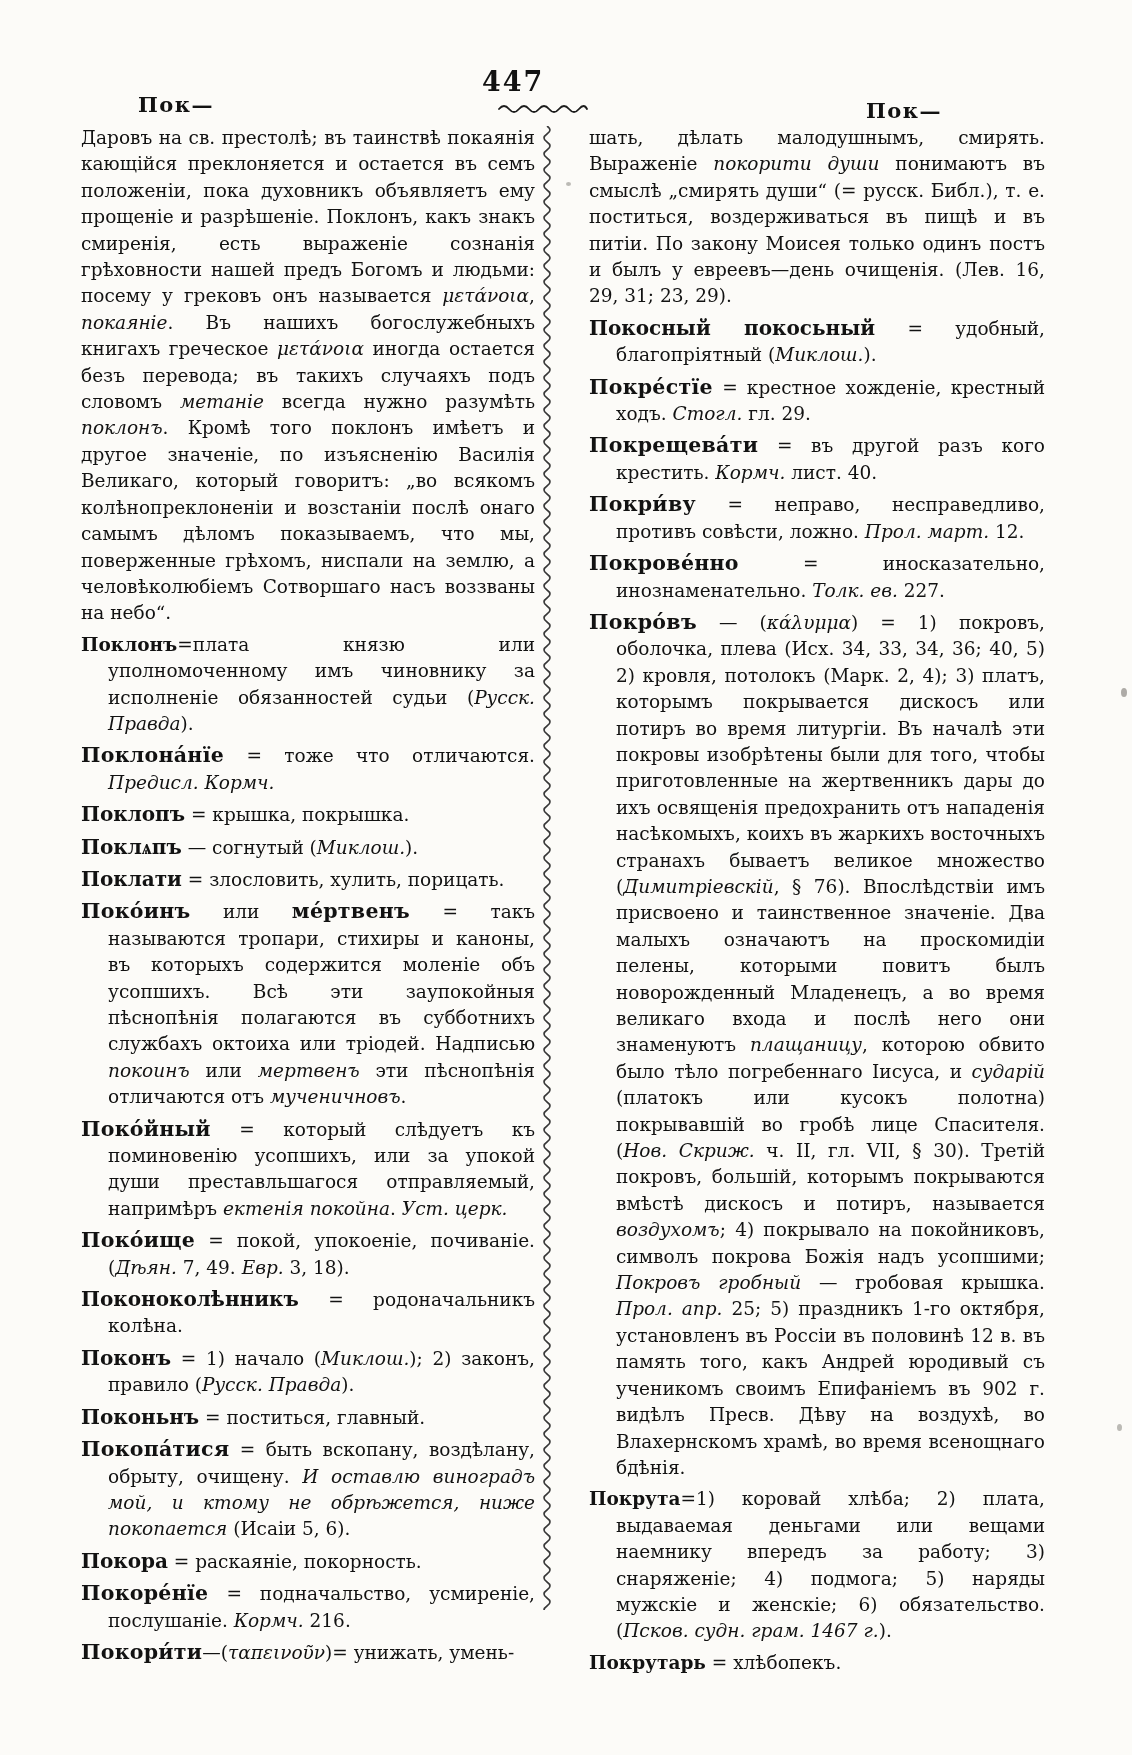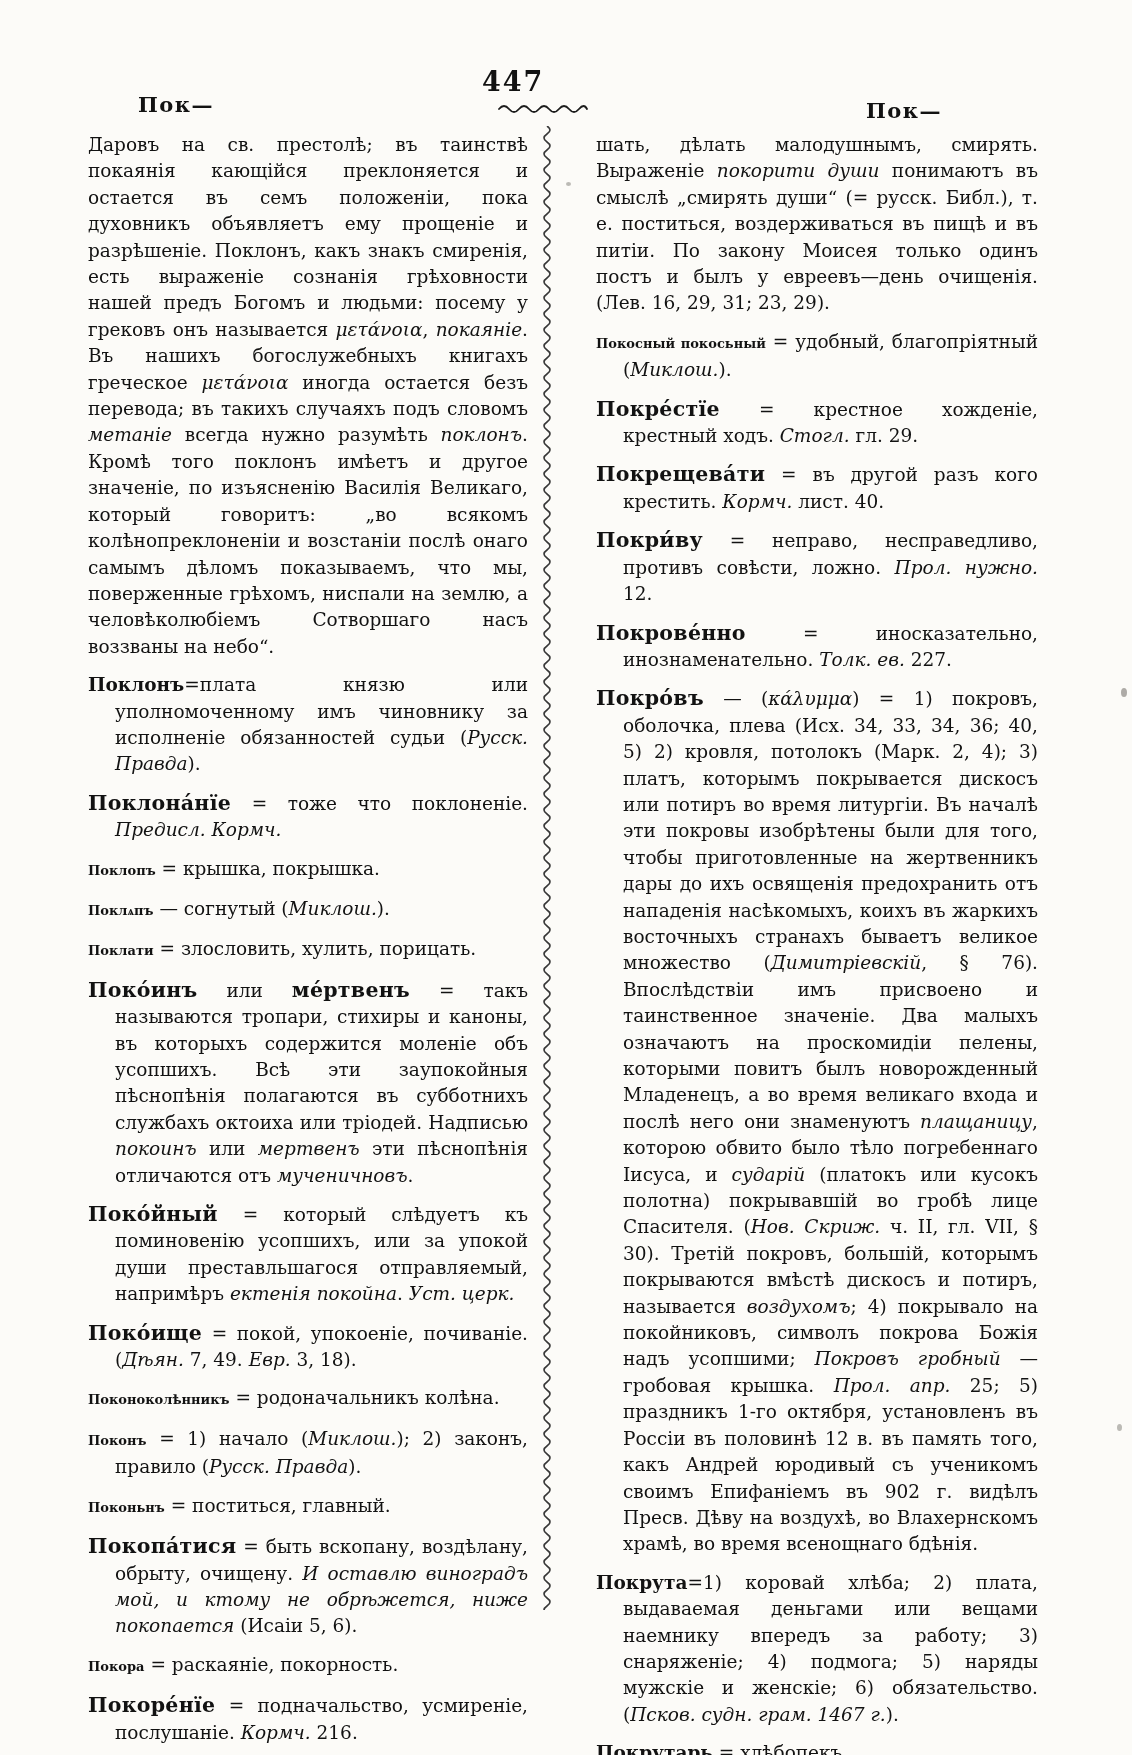--- a/index.html
+++ b/index.html
@@ -20,25 +20,25 @@
   }
   .pagenum-wave { position:absolute; left:497px; top:100px; }
   .divider { position:absolute; left:540px; top:126px; }
   .col {
     position:absolute; top:120px;
     font-size:18.5px; line-height:26.4px; text-align:justify;
     text-rendering:optimizeLegibility;
   }
   .col-left  { left:76px;  width:464px; }
   .col-right { left:584px; width:466px; }
-  .col p { margin:12px; }
+  .col p { margin:5px; }
   .col p.entry { padding-left:27px; text-indent:-27px; }
   .col p.cont  { padding-left:0; text-indent:0; }
   .r-h  { font-weight:bold; font-size:20.5px; letter-spacing:0.3px; }
-  .r-h2 { font-weight:bold; font-size:13px; }
+  .r-h2 { font-weight:bold; font-size:20px; }
   .r-hb { font-weight:bold; }
   .r-i  { font-style:italic; }
   .r-g  { font-style:italic; }
   .speck { position:absolute; border-radius:50%; background:#6d6a64; }
 </style>
 </head>
 <body>
 
 <div class="page">
 
@@ -52,41 +52,41 @@
 
   <div class="hdr hdr-right">Пок—</div>
 
   <svg class="divider" width="14" height="1484" viewBox="0 0 14 1484">
     <path id="divider-path" fill="none" stroke="#262626" stroke-width="1.6" opacity="0.92" d="M7 0 q6 4 0 8 q-6 4 0 8 q6 4 0 8 q-6 4 0 8 q6 4 0 8 q-6 4 0 8 q6 4 0 8 q-6 4 0 8 q6 4 0 8 q-6 4 0 8 q6 4 0 8 q-6 4 0 8 q6 4 0 8 q-6 4 0 8 q6 4 0 8 q-6 4 0 8 q6 4 0 8 q-6 4 0 8 q6 4 0 8 q-6 4 0 8 q6 4 0 8 q-6 4 0 8 q6 4 0 8 q-6 4 0 8 q6 4 0 8 q-6 4 0 8 q6 4 0 8 q-6 4 0 8 q6 4 0 8 q-6 4 0 8 q6 4 0 8 q-6 4 0 8 q6 4 0 8 q-6 4 0 8 q6 4 0 8 q-6 4 0 8 q6 4 0 8 q-6 4 0 8 q6 4 0 8 q-6 4 0 8 q6 4 0 8 q-6 4 0 8 q6 4 0 8 q-6 4 0 8 q6 4 0 8 q-6 4 0 8 q6 4 0 8 q-6 4 0 8 q6 4 0 8 q-6 4 0 8 q6 4 0 8 q-6 4 0 8 q6 4 0 8 q-6 4 0 8 q6 4 0 8 q-6 4 0 8 q6 4 0 8 q-6 4 0 8 q6 4 0 8 q-6 4 0 8 q6 4 0 8 q-6 4 0 8 q6 4 0 8 q-6 4 0 8 q6 4 0 8 q-6 4 0 8 q6 4 0 8 q-6 4 0 8 q6 4 0 8 q-6 4 0 8 q6 4 0 8 q-6 4 0 8 q6 4 0 8 q-6 4 0 8 q6 4 0 8 q-6 4 0 8 q6 4 0 8 q-6 4 0 8 q6 4 0 8 q-6 4 0 8 q6 4 0 8 q-6 4 0 8 q6 4 0 8 q-6 4 0 8 q6 4 0 8 q-6 4 0 8 q6 4 0 8 q-6 4 0 8 q6 4 0 8 q-6 4 0 8 q6 4 0 8 q-6 4 0 8 q6 4 0 8 q-6 4 0 8 q6 4 0 8 q-6 4 0 8 q6 4 0 8 q-6 4 0 8 q6 4 0 8 q-6 4 0 8 q6 4 0 8 q-6 4 0 8 q6 4 0 8 q-6 4 0 8 q6 4 0 8 q-6 4 0 8 q6 4 0 8 q-6 4 0 8 q6 4 0 8 q-6 4 0 8 q6 4 0 8 q-6 4 0 8 q6 4 0 8 q-6 4 0 8 q6 4 0 8 q-6 4 0 8 q6 4 0 8 q-6 4 0 8 q6 4 0 8 q-6 4 0 8 q6 4 0 8 q-6 4 0 8 q6 4 0 8 q-6 4 0 8 q6 4 0 8 q-6 4 0 8 q6 4 0 8 q-6 4 0 8 q6 4 0 8 q-6 4 0 8 q6 4 0 8 q-6 4 0 8 q6 4 0 8 q-6 4 0 8 q6 4 0 8 q-6 4 0 8 q6 4 0 8 q-6 4 0 8 q6 4 0 8 q-6 4 0 8 q6 4 0 8 q-6 4 0 8 q6 4 0 8 q-6 4 0 8 q6 4 0 8 q-6 4 0 8 q6 4 0 8 q-6 4 0 8 q6 4 0 8 q-6 4 0 8 q6 4 0 8 q-6 4 0 8 q6 4 0 8 q-6 4 0 8 q6 4 0 8 q-6 4 0 8 q6 4 0 8 q-6 4 0 8 q6 4 0 8 q-6 4 0 8 q6 4 0 8 q-6 4 0 8 q6 4 0 8 q-6 4 0 8 q6 4 0 8 q-6 4 0 8 q6 4 0 8 q-6 4 0 8 q6 4 0 8 q-6 4 0 8 q6 4 0 8 q-6 4 0 8 q6 4 0 8 q-6 4 0 8 q6 4 0 8 q-6 4 0 8 q6 4 0 8 q-6 4 0 8 q6 4 0 8 q-6 4 0 8 q6 4 0 8 q-6 4 0 8 q6 4 0 8 q-6 4 0 8 q6 4 0 8 q-6 4 0 8 "></path>
   </svg>
 
   <div class="col col-left" id="col-left">
       <p class="cont"><span class="r-n">Даровъ на св. престолѣ; въ таинствѣ покаянія кающійся преклоняется и остается въ семъ положеніи, пока духовникъ объявляетъ ему прощеніе и разрѣшеніе. Поклонъ, какъ знакъ смиренія, есть выраженіе сознанія грѣховности нашей предъ Богомъ и людьми: посему у грековъ онъ называется </span><span class="r-g">μετάνοια</span><span class="r-n">, </span><span class="r-i">покаяніе</span><span class="r-n">. Въ нашихъ богослужебныхъ книгахъ греческое </span><span class="r-g">μετάνοια</span><span class="r-n"> иногда остается безъ перевода; въ такихъ случаяхъ подъ словомъ </span><span class="r-i">метаніе</span><span class="r-n"> всегда нужно разумѣть </span><span class="r-i">поклонъ</span><span class="r-n">. Кромѣ того поклонъ имѣетъ и другое значеніе, по изъясненію Василія Великаго, который говоритъ: „во всякомъ колѣнопреклоненіи и возстаніи послѣ онаго самымъ дѣломъ показываемъ, что мы, поверженные грѣхомъ, ниспали на землю, а человѣколюбіемъ Сотворшаго насъ воззваны на небо“.</span></p>
       <p class="entry"><span class="r-hb">Поклонъ</span><span class="r-n">=плата князю или уполномоченному имъ чиновнику за исполненіе обязанностей судьи (</span><span class="r-i">Русск. Правда</span><span class="r-n">).</span></p>
-      <p class="entry"><span class="r-h">Поклона́нїе</span><span class="r-n"> = тоже что поклоненіе. </span><span class="r-i">Предисл. Кормч.</span></p>
+      <p class="entry"><span class="r-h">Поклона́нїе</span><span class="r-n"> = тоже что отличаются. </span><span class="r-i">Предисл. Кормч.</span></p>
       <p class="entry"><span class="r-h2">Поклопъ</span><span class="r-n"> = крышка, покрышка.</span></p>
       <p class="entry"><span class="r-h2">Поклѧпъ</span><span class="r-n"> — согнутый (</span><span class="r-i">Миклош.</span><span class="r-n">).</span></p>
       <p class="entry"><span class="r-h2">Поклати</span><span class="r-n"> = злословить, хулить, порицать.</span></p>
       <p class="entry"><span class="r-h">Поко́инъ</span><span class="r-n"> или </span><span class="r-h">ме́ртвенъ</span><span class="r-n"> = такъ называются тропари, стихиры и каноны, въ которыхъ содержится моленіе объ усопшихъ. Всѣ эти заупокойныя пѣснопѣнія полагаются въ субботнихъ службахъ октоиха или тріодей. Надписью </span><span class="r-i">покоинъ</span><span class="r-n"> или </span><span class="r-i">мертвенъ</span><span class="r-n"> эти пѣснопѣнія отличаются отъ </span><span class="r-i">мученичновъ</span><span class="r-n">.</span></p>
       <p class="entry"><span class="r-h">Поко́йный</span><span class="r-n"> = который слѣдуетъ къ поминовенію усопшихъ, или за упокой души преставльшагося отправляемый, напримѣръ </span><span class="r-i">ектенія покойна</span><span class="r-n">. </span><span class="r-i">Уст. церк.</span></p>
       <p class="entry"><span class="r-h">Поко́ище</span><span class="r-n"> = покой, упокоеніе, почиваніе. (</span><span class="r-i">Дѣян.</span><span class="r-n"> 7, 49. </span><span class="r-i">Евр.</span><span class="r-n"> 3, 18).</span></p>
       <p class="entry"><span class="r-h2">Поконоколѣнникъ</span><span class="r-n"> = родоначальникъ колѣна.</span></p>
       <p class="entry"><span class="r-h2">Поконъ</span><span class="r-n"> = 1) начало (</span><span class="r-i">Миклош.</span><span class="r-n">); 2) законъ, правило (</span><span class="r-i">Русск. Правда</span><span class="r-n">).</span></p>
       <p class="entry"><span class="r-h2">Поконьнъ</span><span class="r-n"> = поститься, главный.</span></p>
       <p class="entry"><span class="r-h">Покопа́тися</span><span class="r-n"> = быть вскопану, воздѣлану, обрыту, очищену. </span><span class="r-i">И оставлю виноградъ мой, и ктому не обрѣжется, ниже покопается</span><span class="r-n"> (Исаіи 5, 6).</span></p>
       <p class="entry"><span class="r-h2">Покора</span><span class="r-n"> = раскаяніе, покорность.</span></p>
       <p class="entry"><span class="r-h">Покоре́нїе</span><span class="r-n"> = подначальство, усмиреніе, послушаніе. </span><span class="r-i">Кормч.</span><span class="r-n"> 216.</span></p>
       <p class="entry"><span class="r-h">Покори́ти</span><span class="r-n">—(</span><span class="r-g">ταπεινοῦν</span><span class="r-n">)= унижать, умень-</span></p>
     </div>
   <div class="col col-right" id="col-right">
       <p class="cont"><span class="r-n">шать, дѣлать малодушнымъ, смирять. Выраженіе </span><span class="r-i">покорити души</span><span class="r-n"> понимаютъ въ смыслѣ „смирять души“ (= русск. Библ.), т. е. поститься, воздерживаться въ пищѣ и въ питіи. По закону Моисея только одинъ постъ и былъ у евреевъ—день очищенія. (Лев. 16, 29, 31; 23, 29).</span></p>
       <p class="entry"><span class="r-h2">Покосный покосьный</span><span class="r-n"> = удобный, благопріятный (</span><span class="r-i">Миклош.</span><span class="r-n">).</span></p>
       <p class="entry"><span class="r-h">Покре́стїе</span><span class="r-n"> = крестное хожденіе, крестный ходъ. </span><span class="r-i">Стогл.</span><span class="r-n"> гл. 29.</span></p>
       <p class="entry"><span class="r-h">Покрещева́ти</span><span class="r-n"> = въ другой разъ кого крестить. </span><span class="r-i">Кормч.</span><span class="r-n"> лист. 40.</span></p>
-      <p class="entry"><span class="r-h">Покри́ву</span><span class="r-n"> = неправо, несправедливо, противъ совѣсти, ложно. </span><span class="r-i">Прол. нужно.</span><span class="r-n"> 12.</span></p>
+      <p class="entry"><span class="r-h">Покри́ву</span><span class="r-n"> = неправо, несправедливо, противъ совѣсти, ложно. </span><span class="r-i">Прол. март.</span><span class="r-n"> 12.</span></p>
       <p class="entry"><span class="r-h">Покрове́нно</span><span class="r-n"> = иносказательно, инознаменательно. </span><span class="r-i">Толк. ев.</span><span class="r-n"> 227.</span></p>
       <p class="entry"><span class="r-h">Покро́въ</span><span class="r-n"> — (</span><span class="r-g">κάλυμμα</span><span class="r-n">) = 1) покровъ, оболочка, плева (Исх. 34, 33, 34, 36; 40, 5) 2) кровля, потолокъ (Марк. 2, 4); 3) платъ, которымъ покрывается дискосъ или потиръ во время литургіи. Въ началѣ эти покровы изобрѣтены были для того, чтобы приготовленные на жертвенникъ дары до ихъ освященія предохранить отъ нападенія насѣкомыхъ, коихъ въ жаркихъ восточныхъ странахъ бываетъ великое множество (</span><span class="r-i">Димитріевскій</span><span class="r-n">, § 76). Впослѣдствіи имъ присвоено и таинственное значеніе. Два малыхъ означаютъ на проскомидіи пелены, которыми повитъ былъ новорожденный Младенецъ, а во время великаго входа и послѣ него они знаменуютъ </span><span class="r-i">плащаницу</span><span class="r-n">, которою обвито было тѣло погребеннаго Іисуса, и </span><span class="r-i">сударій</span><span class="r-n"> (платокъ или кусокъ полотна) покрывавшій во гробѣ лице Спасителя. (</span><span class="r-i">Нов. Скриж.</span><span class="r-n"> ч. II, гл. VII, § 30). Третій покровъ, большій, которымъ покрываются вмѣстѣ дискосъ и потиръ, называется </span><span class="r-i">воздухомъ</span><span class="r-n">; 4) покрывало на покойниковъ, символъ покрова Божія надъ усопшими; </span><span class="r-i">Покровъ гробный</span><span class="r-n"> — гробовая крышка. </span><span class="r-i">Прол. апр.</span><span class="r-n"> 25; 5) праздникъ 1-го октября, установленъ въ Россіи въ половинѣ 12 в. въ память того, какъ Андрей юродивый съ ученикомъ своимъ Епифаніемъ въ 902 г. видѣлъ Пресв. Дѣву на воздухѣ, во Влахернскомъ храмѣ, во время всенощнаго бдѣнія.</span></p>
       <p class="entry"><span class="r-hb">Покрута</span><span class="r-n">=1) коровай хлѣба; 2) плата, выдаваемая деньгами или вещами наемнику впередъ за работу; 3) снаряженіе; 4) подмога; 5) наряды мужскіе и женскіе; 6) обязательство. (</span><span class="r-i">Псков. судн. грам. 1467 г.</span><span class="r-n">).</span></p>
       <p class="entry"><span class="r-hb">Покрутарь</span><span class="r-n"> = хлѣбопекъ.</span></p>
     </div>
 
   <div class="speck" style="left:566px; top:182px; width:5px; height:4px; opacity:0.45;"></div>
   <div class="speck" style="left:1121px; top:688px; width:6px; height:9px; opacity:0.55;"></div>
   <div class="speck" style="left:1117px; top:1424px; width:5px; height:7px; opacity:0.45;"></div>
 

